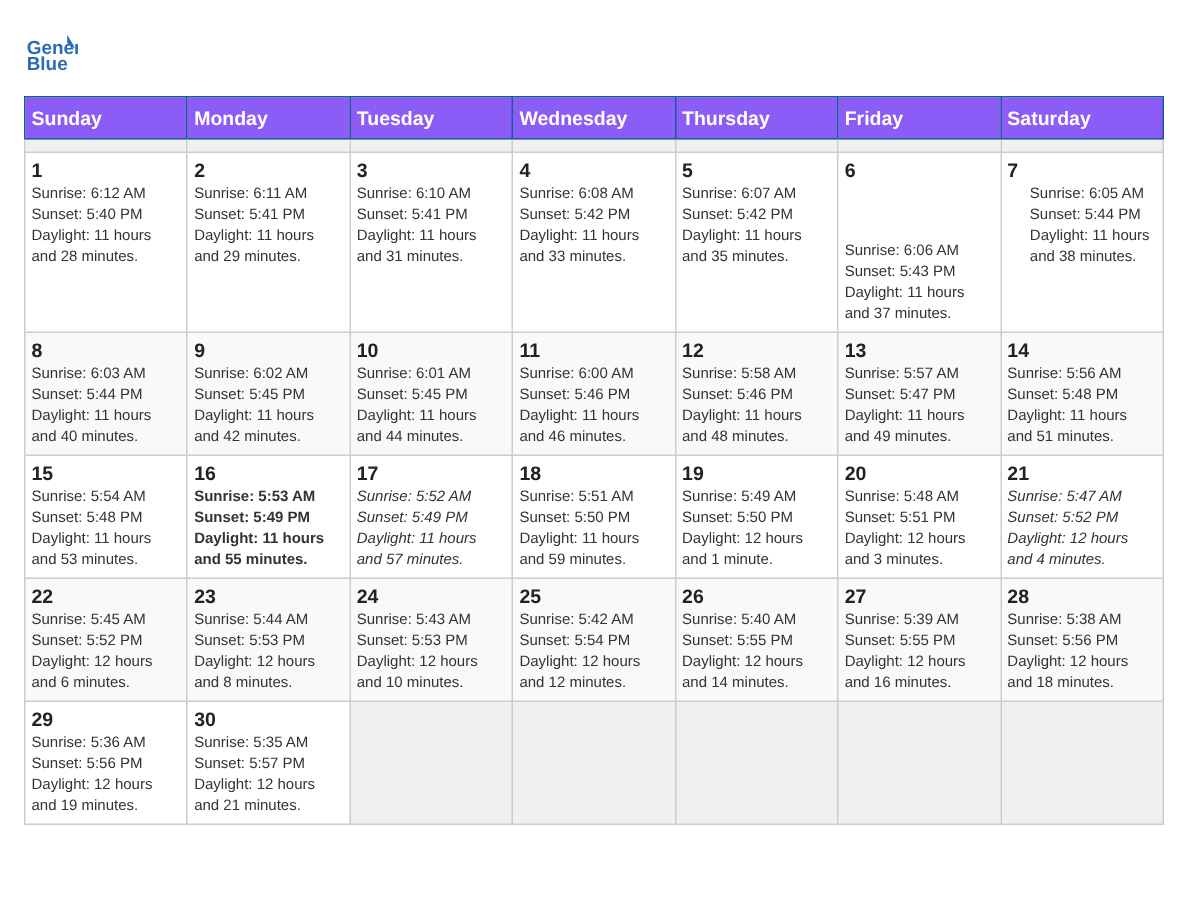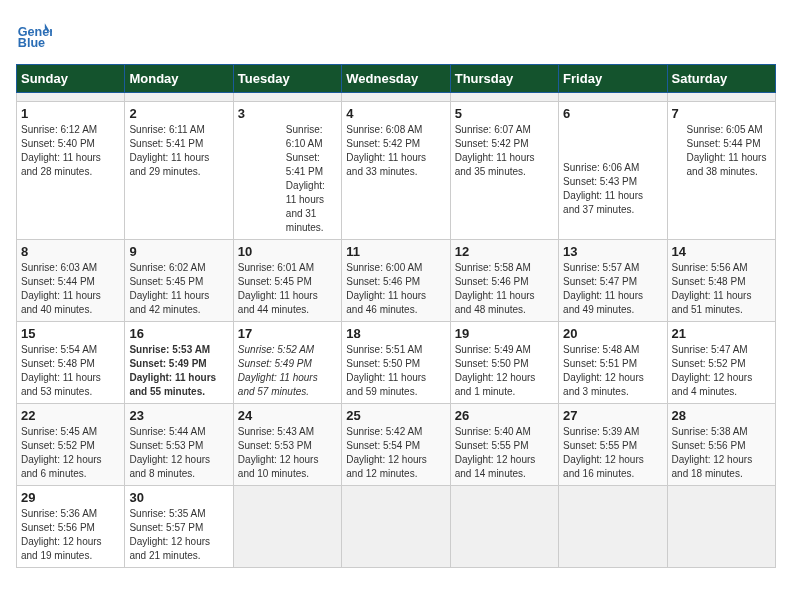--- a/index.html
+++ b/index.html
@@ -44,21 +44,21 @@
     .location {
       font-size: 15px;
       color: #555;
     }
     table {
       width: 100%;
       border-collapse: collapse;
       font-size: 11px;
     }
     thead tr th {
-      background: #14532d;
+      background: #8b5cf6;
       color: #fff;
       padding: 6px 4px;
       font-size: 13px;
       font-weight: bold;
       text-align: left;
       border: 1px solid #1a5a9a;
     }
     tbody tr td {
       border: 1px solid #ccc;
       vertical-align: top;
@@ -139,21 +139,21 @@
         </td>
         <td>
           <span class="day-num">2</span>
           <div class="day-info" style="white-space: pre-line;">Sunrise: 6:11 AM
 Sunset: 5:41 PM
 Daylight: 11 hours
 and 29 minutes.</div>
         </td>
         <td>
           <span class="day-num">3</span>
-          <div class="day-info" style="white-space: pre-line; margin-left: 48px;">Sunrise: 6:10 AM
+          <div class="day-info" style="white-space: pre-line;">Sunrise: 6:10 AM
 Sunset: 5:41 PM
 Daylight: 11 hours
 and 31 minutes.</div>
         </td>
         <td>
           <span class="day-num">4</span>
           <div class="day-info" style="white-space: pre-line;">Sunrise: 6:08 AM
 Sunset: 5:42 PM
 Daylight: 11 hours
 and 33 minutes.</div>
@@ -269,21 +269,21 @@
         </td>
         <td>
           <span class="day-num">20</span>
           <div class="day-info" style="white-space: pre-line;">Sunrise: 5:48 AM
 Sunset: 5:51 PM
 Daylight: 12 hours
 and 3 minutes.</div>
         </td>
         <td>
           <span class="day-num">21</span>
-          <div class="day-info" style="white-space: pre-line;">Sunrise: 5:47 AM
+          <div class="day-info" style="white-space: pre-line; font-style: italic;">Sunrise: 5:47 AM
 Sunset: 5:52 PM
 Daylight: 12 hours
 and 4 minutes.</div>
         </td>
       </tr>
       <tr>
         <td>
           <span class="day-num">22</span>
           <div class="day-info" style="white-space: pre-line;">Sunrise: 5:45 AM
 Sunset: 5:52 PM

